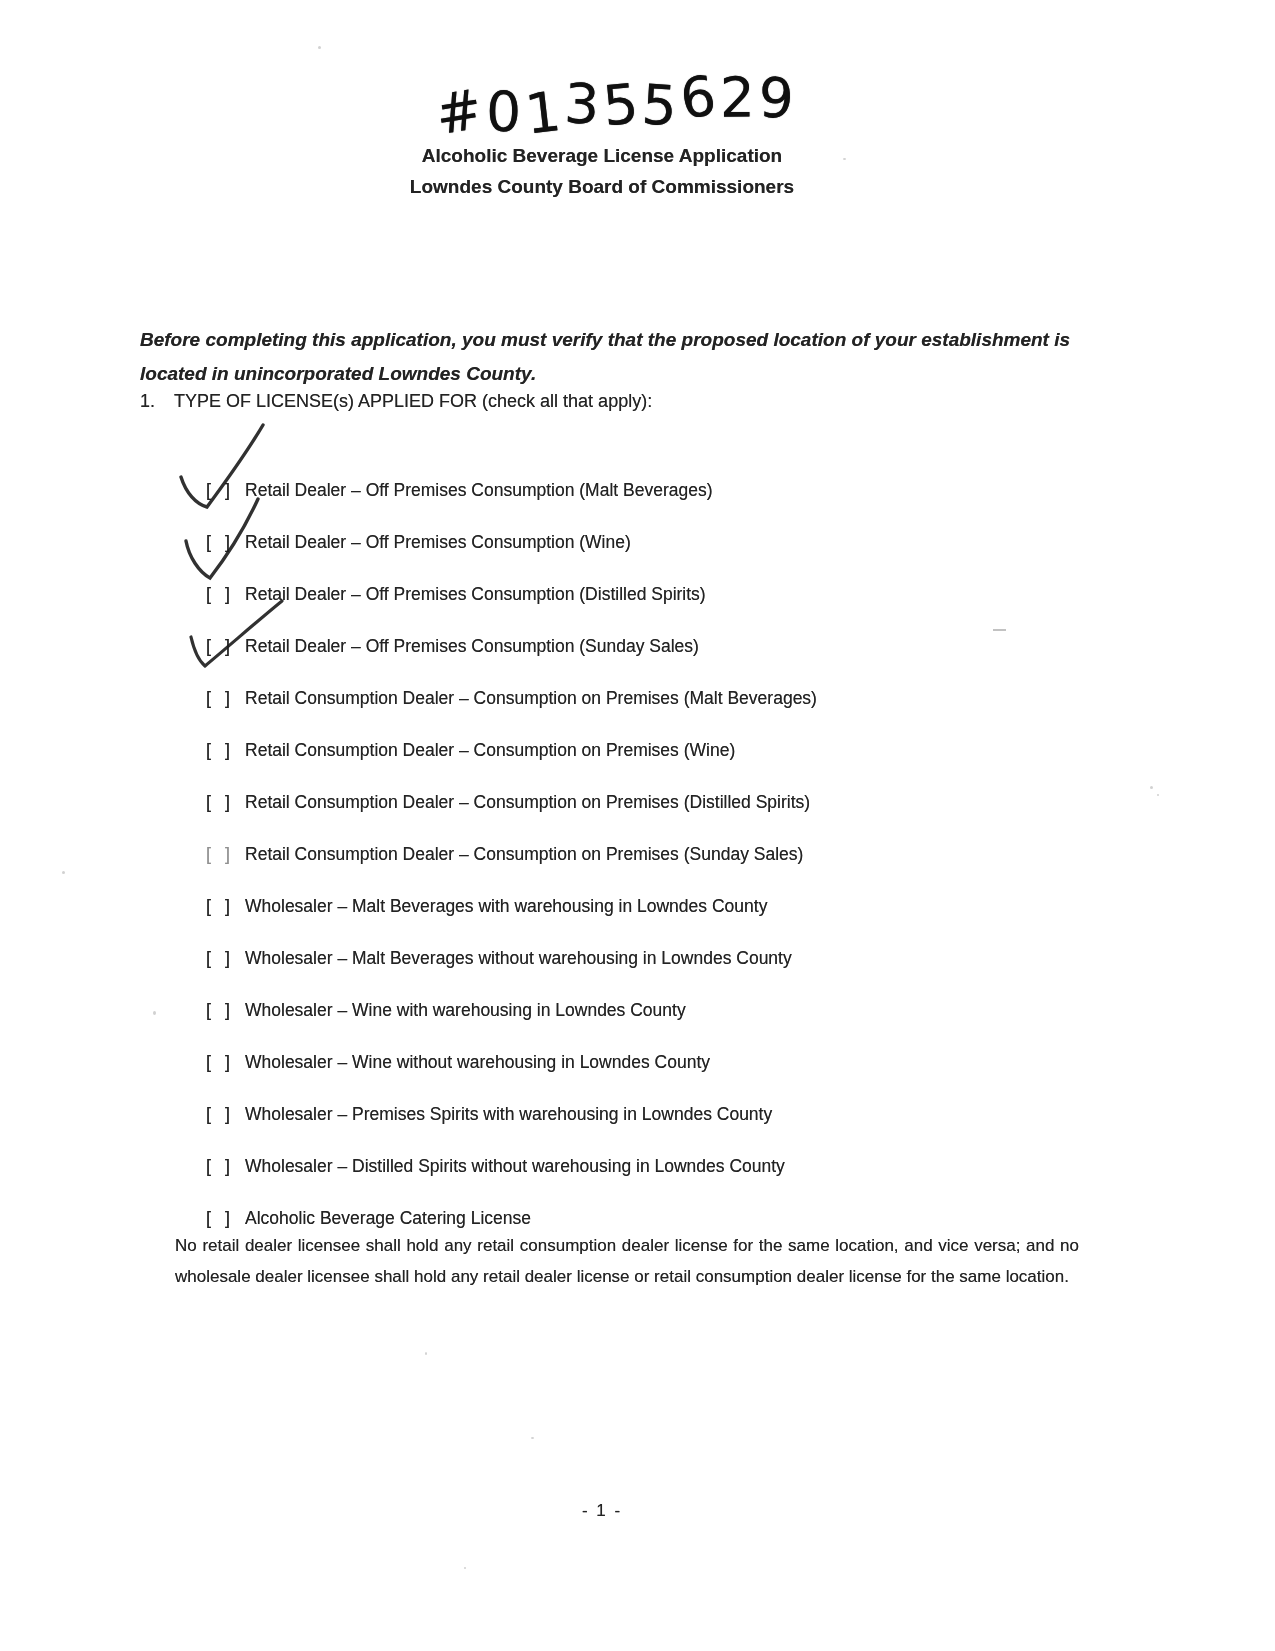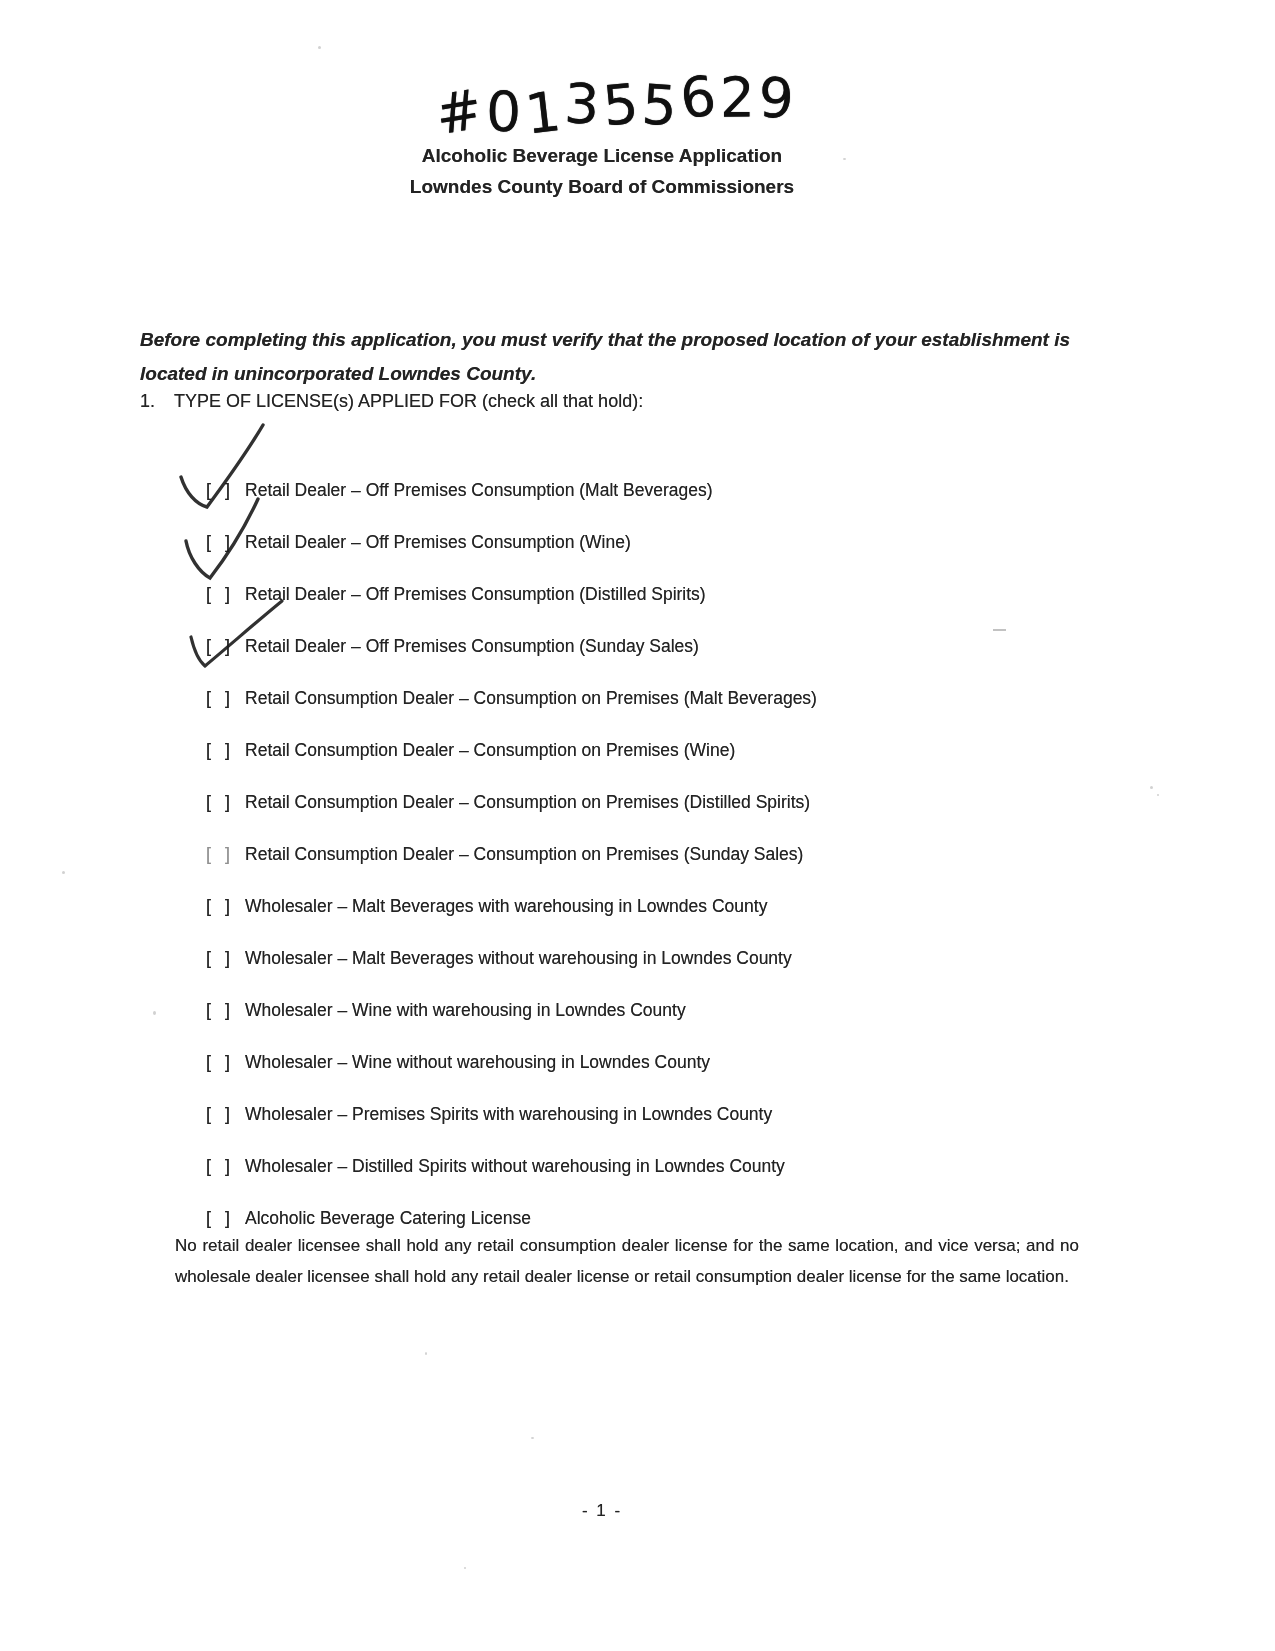--- a/index.html
+++ b/index.html
@@ -45,21 +45,21 @@
 <div class="handwritten"><span style="display: inline-block; transform: rotate(-6deg) translateY(-3px);">#</span><span style="display: inline-block; transform: rotate(4deg) translateY(0px);">0</span><span style="display: inline-block; transform: rotate(-3deg) translateY(3px);">1</span><span style="display: inline-block; transform: rotate(6deg) translateY(-3px);">3</span><span style="display: inline-block; transform: rotate(-2deg) translateY(0px);">5</span><span style="display: inline-block; transform: rotate(7deg) translateY(3px);">5</span><span style="display: inline-block; transform: rotate(-5deg) translateY(-3px);">6</span><span style="display: inline-block; transform: rotate(3deg) translateY(0px);">2</span><span style="display: inline-block; transform: rotate(5deg) translateY(3px);">9</span></div>
 
 <div class="header">
   <div>Alcoholic Beverage License Application</div>
   <div>Lowndes County Board of Commissioners</div>
 </div>
 
 <div class="notice">Before completing this application, you must verify that the proposed location of your establishment is located in unincorporated Lowndes County.</div>
 
 <div class="sec">
-  <span class="num">1.</span><span>TYPE OF LICENSE(s) APPLIED FOR (check all that hold):</span>
+  <span class="num">1.</span><span>TYPE OF LICENSE(s) APPLIED FOR (check all that apply):</span>
 </div>
 
 <div class="item" style="top:452px">
   <span class="bracket">[ ]</span><span>Retail Dealer – Off Premises Consumption (Malt Beverages)</span>
 </div>
 <div class="item" style="top:504px">
   <span class="bracket">[ ]</span><span>Retail Dealer – Off Premises Consumption (Wine)</span>
 </div>
 <div class="item" style="top:556px">
   <span class="bracket">[ ]</span><span>Retail Dealer – Off Premises Consumption (Distilled Spirits)</span>

